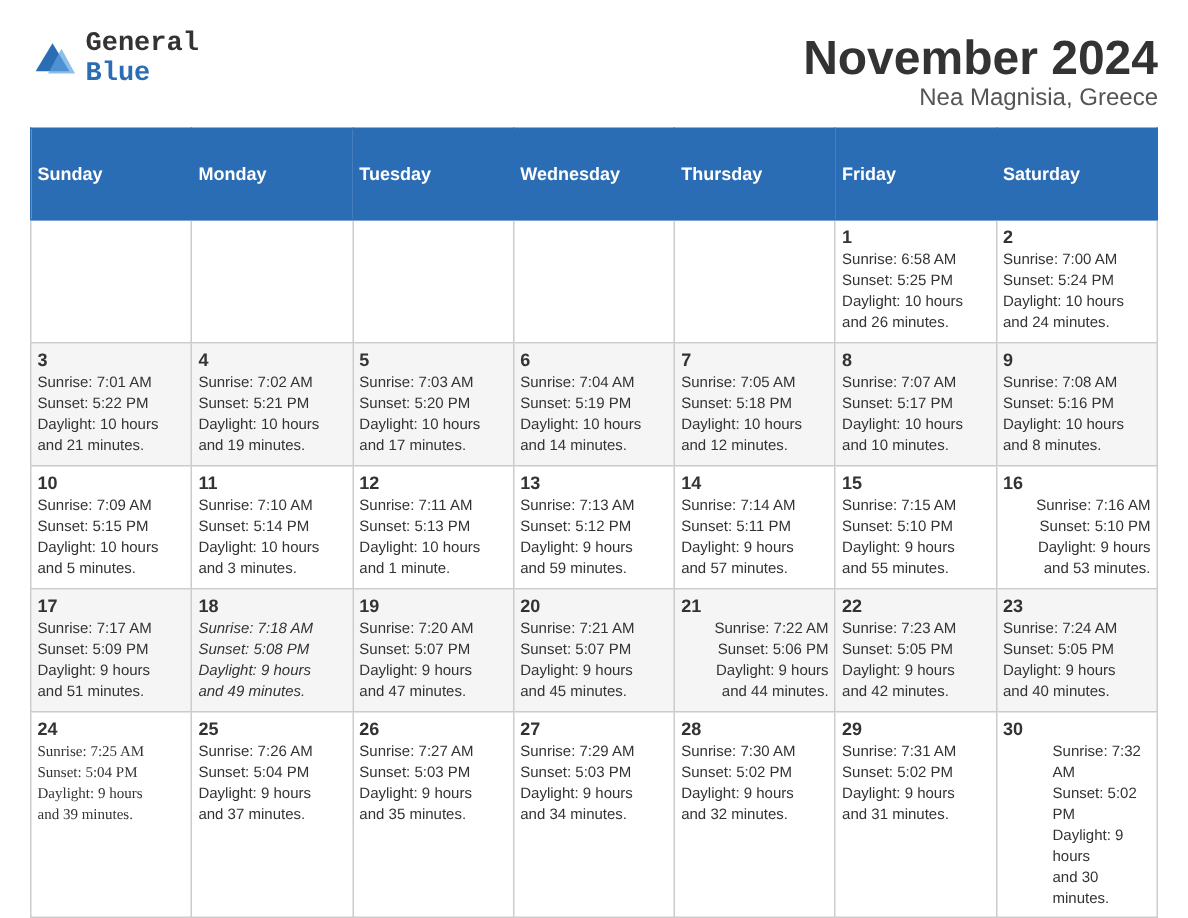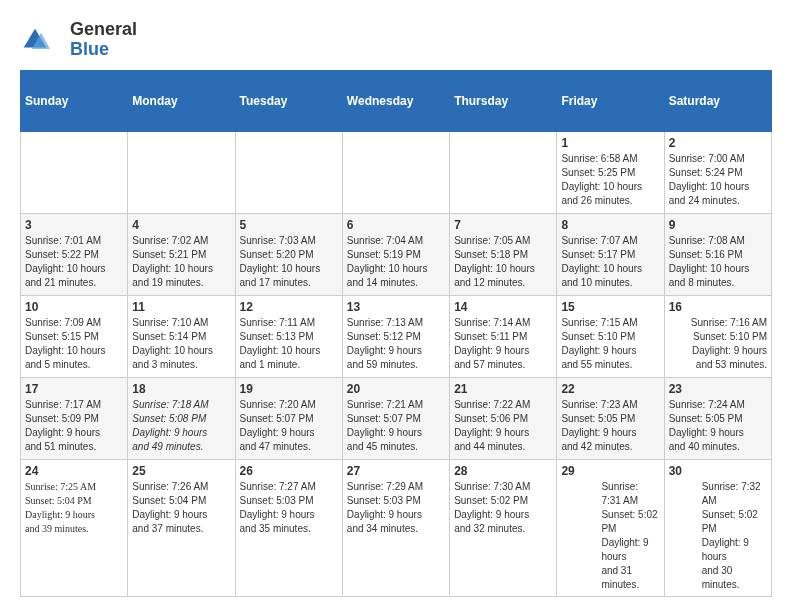--- a/index.html
+++ b/index.html
@@ -12,21 +12,22 @@
     }
     .header-area {
       display: flex;
       justify-content: space-between;
       align-items: flex-start;
       margin-bottom: 10px;
     }
     .logo {
       display: flex;
       align-items: center;
-      gap: 20px;
+      gap: 7px;
+      font-family: Liberation Mono, monospace;
     }
     .logo-text {
       font-size: 18px;
       font-weight: bold;
       color: #333;
       line-height: 1.1;
     }
     .logo-text span {
       display: block;
     }
@@ -94,20 +95,24 @@
   <div class="logo">
     <svg class="logo-icon" viewBox="0 0 40 40">
       <polygon points="20,5 35,30 5,30" fill="#2a6db5"></polygon>
       <polygon points="28,10 40,32 16,32" fill="#5ba3e0" opacity="0.7"></polygon>
     </svg>
     <div class="logo-text">
       <span>General</span>
       <span class="logo-blue">Blue</span>
     </div>
   </div>
+  <div class="title-block">
+    <div class="month-title">November 2024</div>
+    <div class="location-title">Nea Magnisia, Greece</div>
+  </div>
 </div>
 
 <table>
   <thead>
     <tr>
     <th>Sunday</th>
         <th>Monday</th>
         <th>Tuesday</th>
         <th>Wednesday</th>
         <th>Thursday</th>
@@ -263,21 +268,21 @@
         </td>
         <td>
           <div class="day-number">20</div>
           <div class="day-detail" style="white-space: pre-line;">Sunrise: 7:21 AM
 Sunset: 5:07 PM
 Daylight: 9 hours
 and 45 minutes.</div>
         </td>
         <td>
           <div class="day-number">21</div>
-          <div class="day-detail" style="white-space: pre-line;">Sunrise: 7:22 AM
+          <div class="day-detail" style="white-space: pre-line; text-align: right;">Sunrise: 7:22 AM
 Sunset: 5:06 PM
 Daylight: 9 hours
 and 44 minutes.</div>
         </td>
         <td>
           <div class="day-number">22</div>
           <div class="day-detail" style="white-space: pre-line;">Sunrise: 7:23 AM
 Sunset: 5:05 PM
 Daylight: 9 hours
 and 42 minutes.</div>
@@ -321,21 +326,21 @@
         </td>
         <td>
           <div class="day-number">28</div>
           <div class="day-detail" style="white-space: pre-line;">Sunrise: 7:30 AM
 Sunset: 5:02 PM
 Daylight: 9 hours
 and 32 minutes.</div>
         </td>
         <td>
           <div class="day-number">29</div>
-          <div class="day-detail" style="white-space: pre-line; margin-left: 40px;">Sunrise: 7:31 AM
+          <div class="day-detail" style="white-space: pre-line;">Sunrise: 7:31 AM
 Sunset: 5:02 PM
 Daylight: 9 hours
 and 31 minutes.</div>
         </td>
         <td>
           <div class="day-number">30</div>
           <div class="day-detail" style="white-space: pre-line; margin-left: 33px;">Sunrise: 7:32 AM
 Sunset: 5:02 PM
 Daylight: 9 hours
 and 30 minutes.</div>

